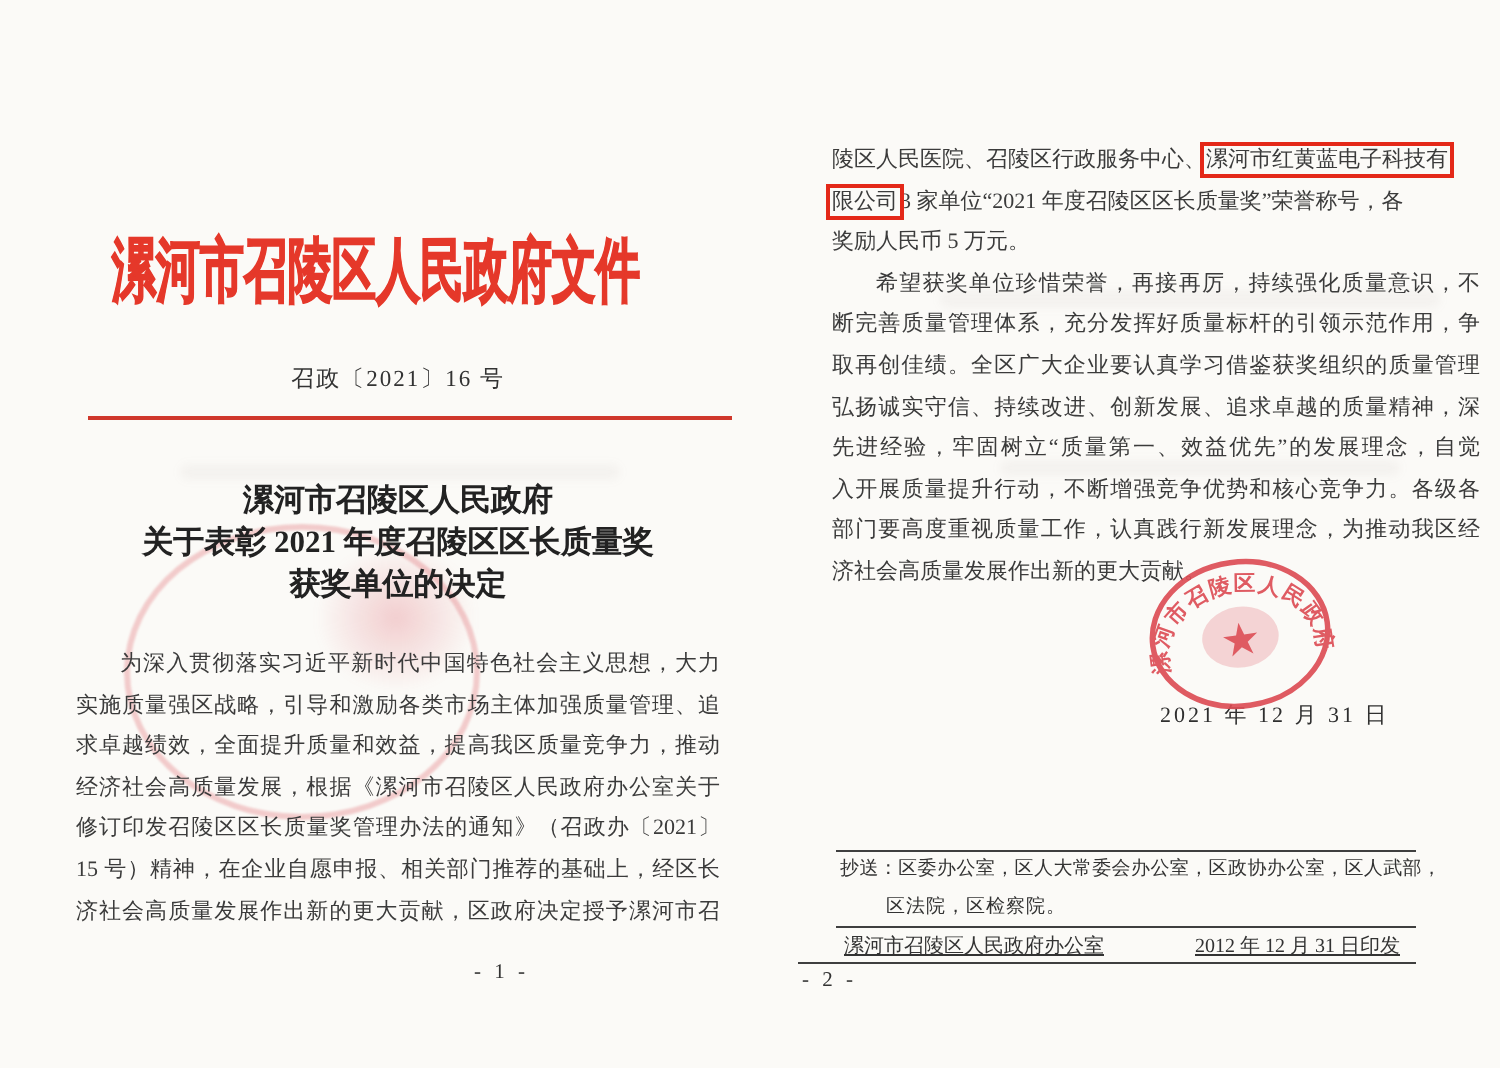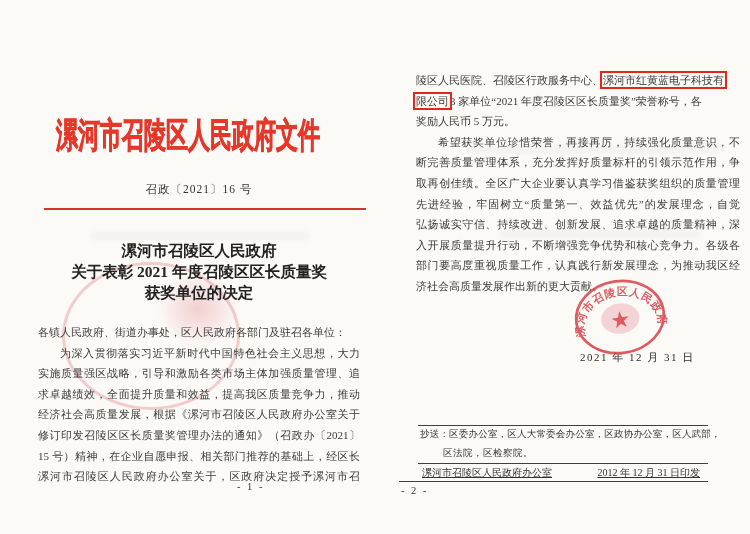--- a/index.html
+++ b/index.html
@@ -84,44 +84,43 @@
 
     <div class="red-rule"></div>
 
     <div class="doc-title">
       <div>漯河市召陵区人民政府</div>
       <div>关于表彰 2021 年度召陵区区长质量奖</div>
       <div>获奖单位的决定</div>
     </div>
 
     <div class="body-block" style="left:38px;top:322px;width:322px;">
-      <div class="bl">各镇人民政府、街道办事处，区人民政府各部门及驻召各单位：</div>
       <div class="bl just ind">为深入贯彻落实习近平新时代中国特色社会主义思想，大力</div>
       <div class="bl just">实施质量强区战略，引导和激励各类市场主体加强质量管理、追</div>
       <div class="bl just">求卓越绩效，全面提升质量和效益，提高我区质量竞争力，推动</div>
       <div class="bl just">经济社会高质量发展，根据《漯河市召陵区人民政府办公室关于</div>
       <div class="bl just">修订印发召陵区区长质量奖管理办法的通知》（召政办〔2021〕</div>
       <div class="bl just">15 号）精神，在企业自愿申报、相关部门推荐的基础上，经区长</div>
-      <div class="bl just">漯河市召陵区人民政府办公室关于，区政府决定授予漯河市召</div>
+      <div class="bl just">济社会高质量发展作出新的更大贡献，区政府决定授予漯河市召</div>
     </div>
 
     <div class="page-num" style="left:237px;top:481px;">- 1 -</div>
   </div>
 
   <div>
 
     <div class="body-block" style="left:416px;top:70px;width:324px;">
       <div class="bl"><span>陵区人民医院、召陵区行政服务中心、</span><span class="redbox">漯河市红黄蓝电子科技有</span></div>
       <div class="bl"><span class="redbox">限公司</span><span class="gap-left">3 家单位“2021 年度召陵区区长质量奖”荣誉称号，各</span></div>
       <div class="bl">奖励人民币 5 万元。</div>
       <div class="bl just ind">希望获奖单位珍惜荣誉，再接再厉，持续强化质量意识，不</div>
       <div class="bl just">断完善质量管理体系，充分发挥好质量标杆的引领示范作用，争</div>
       <div class="bl just">取再创佳绩。全区广大企业要认真学习借鉴获奖组织的质量管理</div>
+      <div class="bl just">弘扬诚实守信、持续改进、创新发展、追求卓越的质量精神，深</div>
       <div class="bl just">先进经验，牢固树立“质量第一、效益优先”的发展理念，自觉</div>
-      <div class="bl just">弘扬诚实守信、持续改进、创新发展、追求卓越的质量精神，深</div>
       <div class="bl just">入开展质量提升行动，不断增强竞争优势和核心竞争力。各级各</div>
       <div class="bl just">部门要高度重视质量工作，认真践行新发展理念，为推动我区经</div>
       <div class="bl">济社会高质量发展作出新的更大贡献。</div>
     </div>
 
     <div class="issue-date">2021 年 12 月 31 日</div>
 
     <svg class="seal-svg" width="98" height="80" viewBox="0 0 120 100" style="transform:rotate(-8deg);">
       <ellipse cx="60" cy="50" rx="55" ry="45" fill="none" stroke="#dc4a52" stroke-width="3.4"></ellipse>
       <ellipse cx="60" cy="52" rx="24" ry="19" fill="#e0626a" opacity="0.28"></ellipse>

